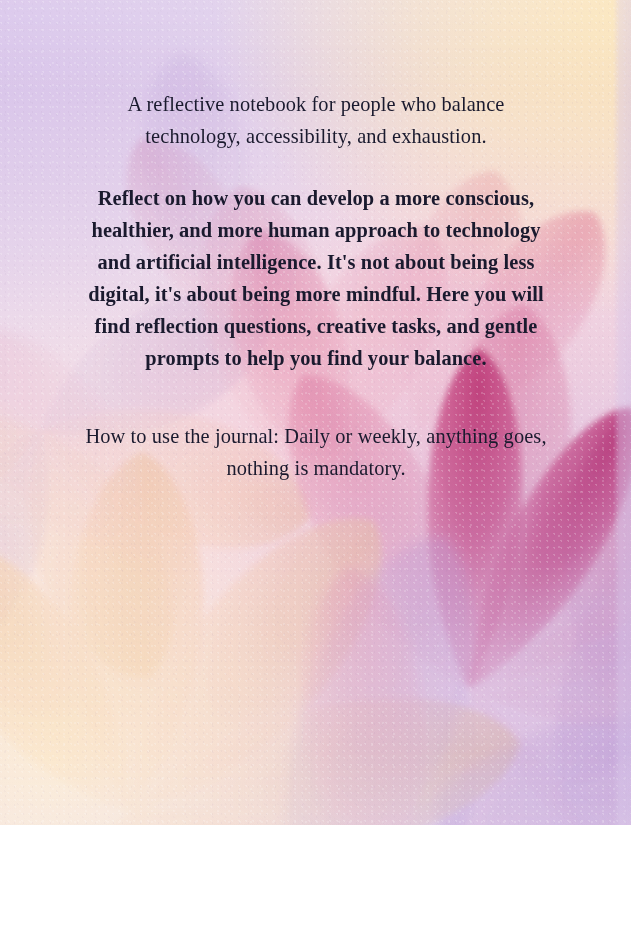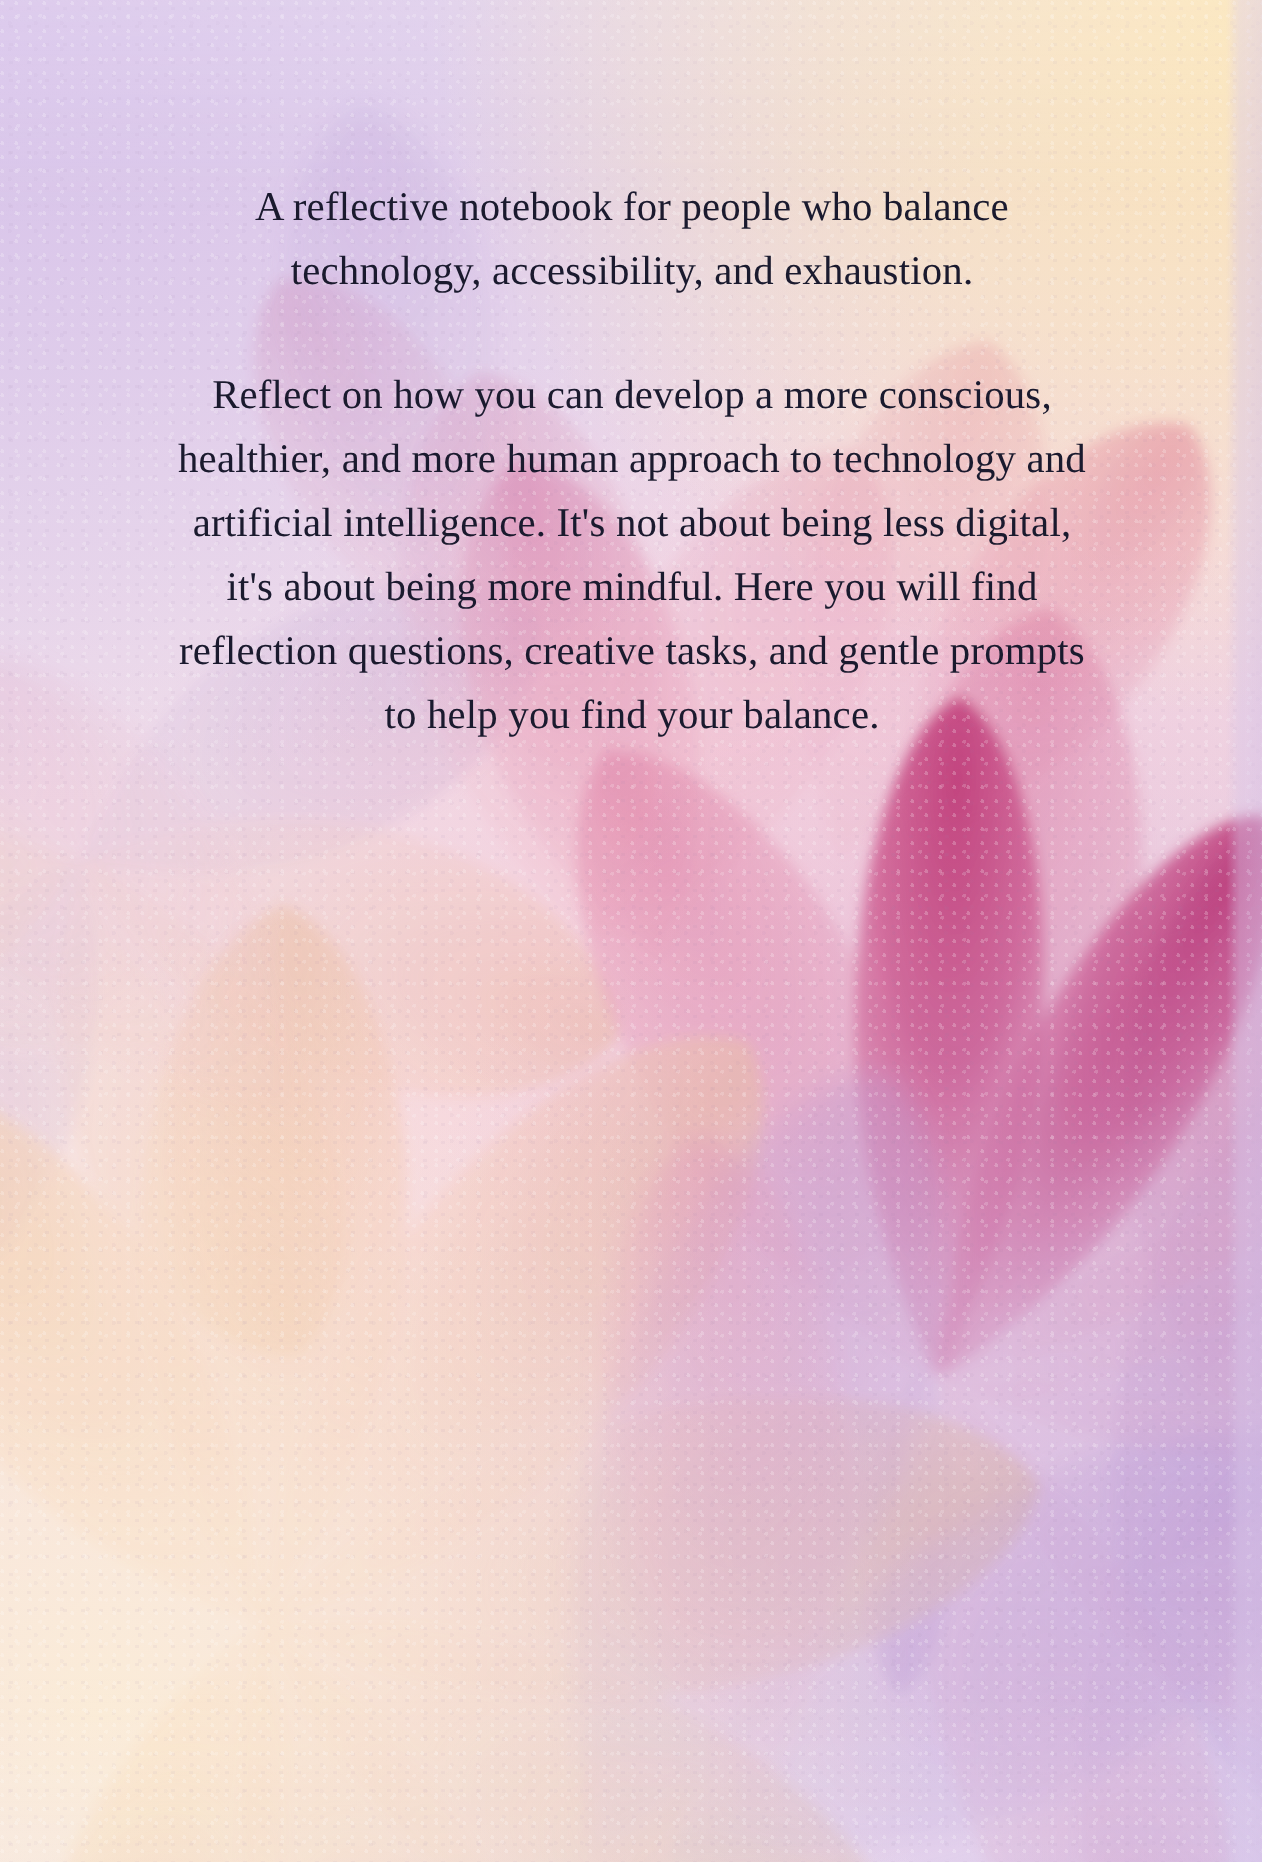--- a/index.html
+++ b/index.html
@@ -10,21 +10,21 @@
   }
   body {
     width: 631px;
     height: 937px;
     overflow: hidden;
   }
 
   #page {
     position: relative;
     width: 631px;
-    height: 931px;
+    height: 825px;
     overflow: hidden;
     background: #e8d9ee;
   }
 
   
   .bg-layer {
     position: absolute;
     inset: 0;
     pointer-events: none;
   }
@@ -83,21 +83,21 @@
     text-align: center;
     font-family: "Liberation Serif", "DejaVu Serif", serif;
     font-size: 20.4px;
     line-height: 32px;
     color: #1a1a2e;
     letter-spacing: 0.1px;
     text-rendering: optimizeLegibility;
   }
   .para:last-child { margin-bottom: 0; }
 
-  .para-3 { margin-bottom: 46px; }
+  .para-3 { margin-bottom: 46px; font-weight: bold; }
 </style>
 </head>
 <body>
 
 <div id="page">
 
   <div class="bg-layer" id="bg-base"></div>
 
   <div class="bg-layer" id="bg-art">
     <svg width="631" height="937" viewBox="0 0 631 937" xmlns="http://www.w3.org/2000/svg" preserveAspectRatio="none">
@@ -219,15 +219,16 @@
   <div class="bg-layer" id="bg-grain"></div>
   <div class="bg-layer" id="bg-seam"></div>
   <div class="bg-layer" id="bg-vignette"></div>
 
   <div id="content">
     <p class="para para-1">A reflective notebook for people who balance technology, accessibility, and exhaustion.</p>
 
 
     <p class="para para-3">Reflect on how you can develop a more conscious, healthier, and more human approach to technology and artificial intelligence. It's not about being less digital, it's about being more mindful. Here you will find reflection questions, creative tasks, and gentle prompts to help you find your balance.</p>
 
+    <p class="para para-4">How to use the journal: Daily or weekly, anything goes, nothing is mandatory.</p>
   </div>
 
 </div>
 
 </body></html>

